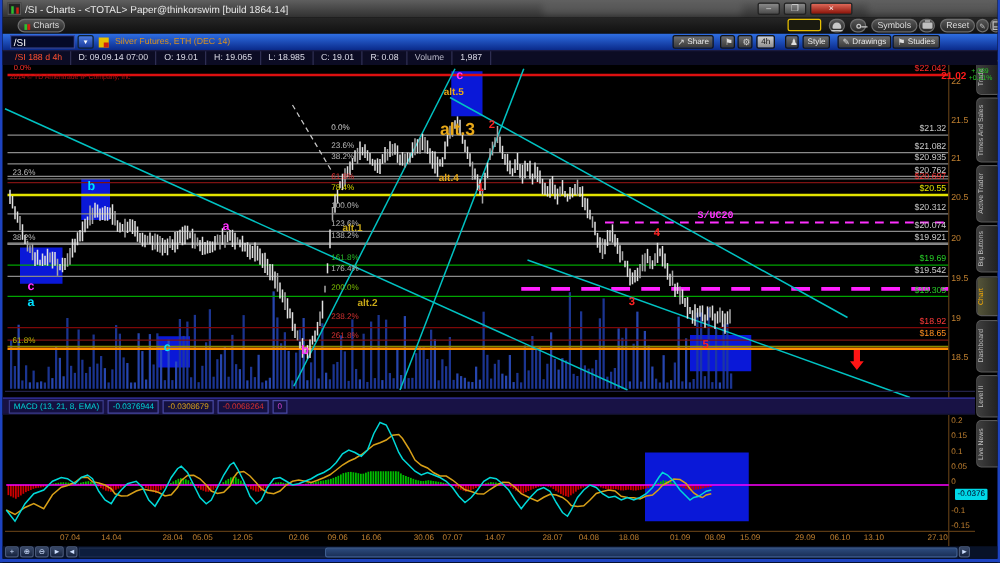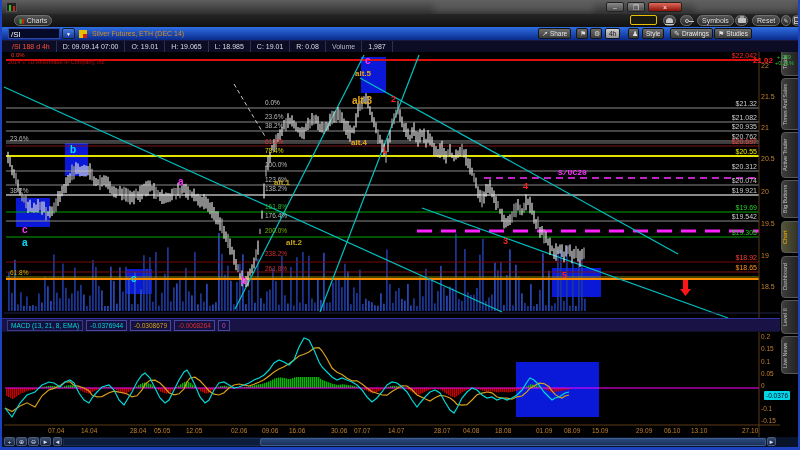--- a/index.html
+++ b/index.html
@@ -880,20 +880,21 @@
       <line x1="3" y1="388" x2="757" y2="388" stroke="#ff00ff" stroke-width="1.2"></line>
       <polyline points="3,408 10,411.6 18,406 25,402.79999999999995 33,407 40,395.79999999999995 47,389.8 52,388.4 58,385.8 63,382 68,381.79999999999995 72,385.4 77,386.4 82,388 87,391 90,395 95,396.8 100,396.6 107,392.79999999999995 112,391.2 117,392.2 122,393 125,394 130,396.8 135,395.8 140,390 143,384.4 148,380.4 153,380.20000000000005 158,383 163,388 167,392.79999999999995 172,394.79999999999995 177,393.79999999999995 182,388.8 185,382 188,378 193,377.2 198,380.8 203,386.20000000000005 207,391 212,394.2 217,395 222,392.8 227,388 232,385 237,384 242,385 247,386 252,384.2 257,382.20000000000005 262,379.79999999999995 267,376 272,372 277,369 282,366.8 287,363.79999999999995 292,360 297,356 302,354.20000000000005 307,352 312,348.2 317,347.6 320,350.8 325,358.8 330,368 335,372.2 340,374.4 345,378.2 350,380.8 355,380.79999999999995 360,384 365,388 370,391.8 375,393.20000000000005 380,395 385,395.2 390,391.6 395,388.4 400,385.8 405,386 410,389.79999999999995 415,395 418,396.4 423,398.8 428,401 433,397.79999999999995 438,395.4 443,396 448,398 452,401 455,404.4 460,405.20000000000005 465,404.6 470,400 475,394.79999999999995 480,393.2 485,392 490,392.8 495,397 500,398 505,398.2 510,399.20000000000005 515,396.79999999999995 520,396 525,391.6 528,388.20000000000005 532,386 537,383.2 542,383.6 547,386.8 550,391 553,394.4 557,397 560,398 563,396 567,395" fill="none" stroke="#d8a018" stroke-width="1.2"></polyline>
       <polyline points="3,408 10,417 18,403 25,395 33,392 40,385 47,382 52,383 58,387 63,382 68,380 72,383 77,393 82,400 87,403 90,398 95,392 100,387 107,385 112,390 117,400 122,405 125,400 130,392 135,382 140,375 143,373 148,378 153,388 158,398 163,403 167,400 172,390 177,380 182,372 185,370 188,375 193,385 198,397 203,403 207,400 212,390 217,383 222,382 227,385 232,388 237,387 242,385 247,383 252,380 257,378 262,375 267,370 272,363 277,360 282,362 287,365 292,360 297,347 302,338 307,340 312,350 317,362 320,367 325,372 330,377 335,380 340,378 345,380 350,382 355,385 360,390 365,397 370,402 375,398 380,392 385,385 390,382 395,383 400,387 405,392 410,400 415,407 418,403 423,397 428,392 433,390 438,393 443,402 448,410 452,413 455,408 460,398 465,392 470,388 475,390 480,395 485,398 490,397 495,400 500,398 505,400 510,398 515,395 520,390 525,382 528,378 532,380 537,385 542,392 547,397 550,400 553,398 557,397 560,395 563,393 567,392" fill="none" stroke="#00d8d8" stroke-width="1.2"></polyline>
     </svg>
 
   <div id="titlebar">
     <div id="app-icon">
       <i style="left:2px;top:2px;height:6px;background:#2fbf2f"></i>
       <i style="left:6px;top:3px;height:5px;background:#d02010"></i>
     </div>
+    <span id="title-text">/SI - Charts - &lt;TOTAL&gt; Paper@thinkorswim [build 1864.14]</span>
     <div class="blur-patch" style="left:432px;width:160px"></div>
     <div class="blur-patch" style="left:692px;width:104px"></div>
     <div class="winbtn" style="left:604px;width:18px">–</div>
     <div class="winbtn" style="left:625px;width:18px">❐</div>
     <div class="winbtn" id="btn-close" style="left:646px;width:34px">×</div>
   </div>
 
   <div id="menubar">
     <div class="pill" style="left:12px">
       <span style="color:#2fbf2f;font-size:6px">▮</span>
@@ -1077,21 +1078,21 @@
     <span class="lbl" style="left: 263px; top: 266px; font-size: 6.5px; color: rgb(208, 48, 48);">261.8%</span>
     <span class="lbl" style="left: 556px; top: 169px; font-size: 8px; color: rgb(255, 48, 255); font-weight: bold; font-family: Liberation Mono, monospace;">S/UC20</span>
     <span class="lbl" style="left: 68px; top: 145px; font-size: 10px; color: rgb(0, 224, 255); font-weight: bold; z-index: 3;">b</span>
     <span class="lbl" style="left: 20px; top: 225px; font-size: 10px; color: rgb(255, 48, 255); font-weight: bold; z-index: 3;">c</span>
     <span class="lbl" style="left: 20px; top: 238px; font-size: 10px; color: rgb(0, 224, 255); font-weight: bold; z-index: 3;">a</span>
     <span class="lbl" style="left: 176px; top: 177px; font-size: 10px; color: rgb(255, 48, 255); font-weight: bold; z-index: 3;">a</span>
     <span class="lbl" style="left: 129px; top: 274px; font-size: 10px; color: rgb(0, 224, 255); font-weight: bold; z-index: 3;">c</span>
     <span class="lbl" style="left: 239px; top: 276px; font-size: 10px; color: rgb(255, 48, 255); font-weight: bold; z-index: 3;">b</span>
     <span class="lbl" style="left: 363px; top: 56px; font-size: 10px; color: rgb(255, 48, 255); font-weight: bold; z-index: 3;">c</span>
     <span class="lbl" style="left: 353px; top: 70px; font-size: 8px; color: rgb(232, 168, 24); font-weight: bold; z-index: 3;">alt.5</span>
-    <span class="lbl" style="left: 322px; top: 96px; font-size: 10px; color: rgb(232, 168, 24); font-weight: bold; z-index: 3; padding-left: 28px;">alt.3</span>
+    <span class="lbl" style="left: 322px; top: 96px; font-size: 14px; color: rgb(232, 168, 24); font-weight: bold; z-index: 3; padding-left: 28px;">alt.3</span>
     <span class="lbl" style="left: 349px; top: 139px; font-size: 8px; color: rgb(232, 168, 24); font-weight: bold; z-index: 3;">alt.4</span>
     <span class="lbl" style="left: 272px; top: 179px; font-size: 8px; color: rgb(200, 168, 24); font-weight: bold; z-index: 3;">alt.1</span>
     <span class="lbl" style="left: 284px; top: 239px; font-size: 8px; color: rgb(200, 168, 24); font-weight: bold; z-index: 3;">alt.2</span>
     <span class="lbl" style="left: 380px; top: 146px; font-size: 9px; color: rgb(255, 34, 34); font-weight: bold; z-index: 3;">1</span>
     <span class="lbl" style="left: 389px; top: 95px; font-size: 9px; color: rgb(255, 34, 34); font-weight: bold; z-index: 3;">2</span>
     <span class="lbl" style="left: 501px; top: 237px; font-size: 9px; color: rgb(255, 34, 34); font-weight: bold; z-index: 3;">3</span>
     <span class="lbl" style="left: 521px; top: 182px; font-size: 9px; color: rgb(255, 34, 34); font-weight: bold; z-index: 3;">4</span>
     <span class="lbl" style="left: 560px; top: 271px; font-size: 9px; color: rgb(255, 34, 34); font-weight: bold; z-index: 3;">5</span>
   </div>
 

